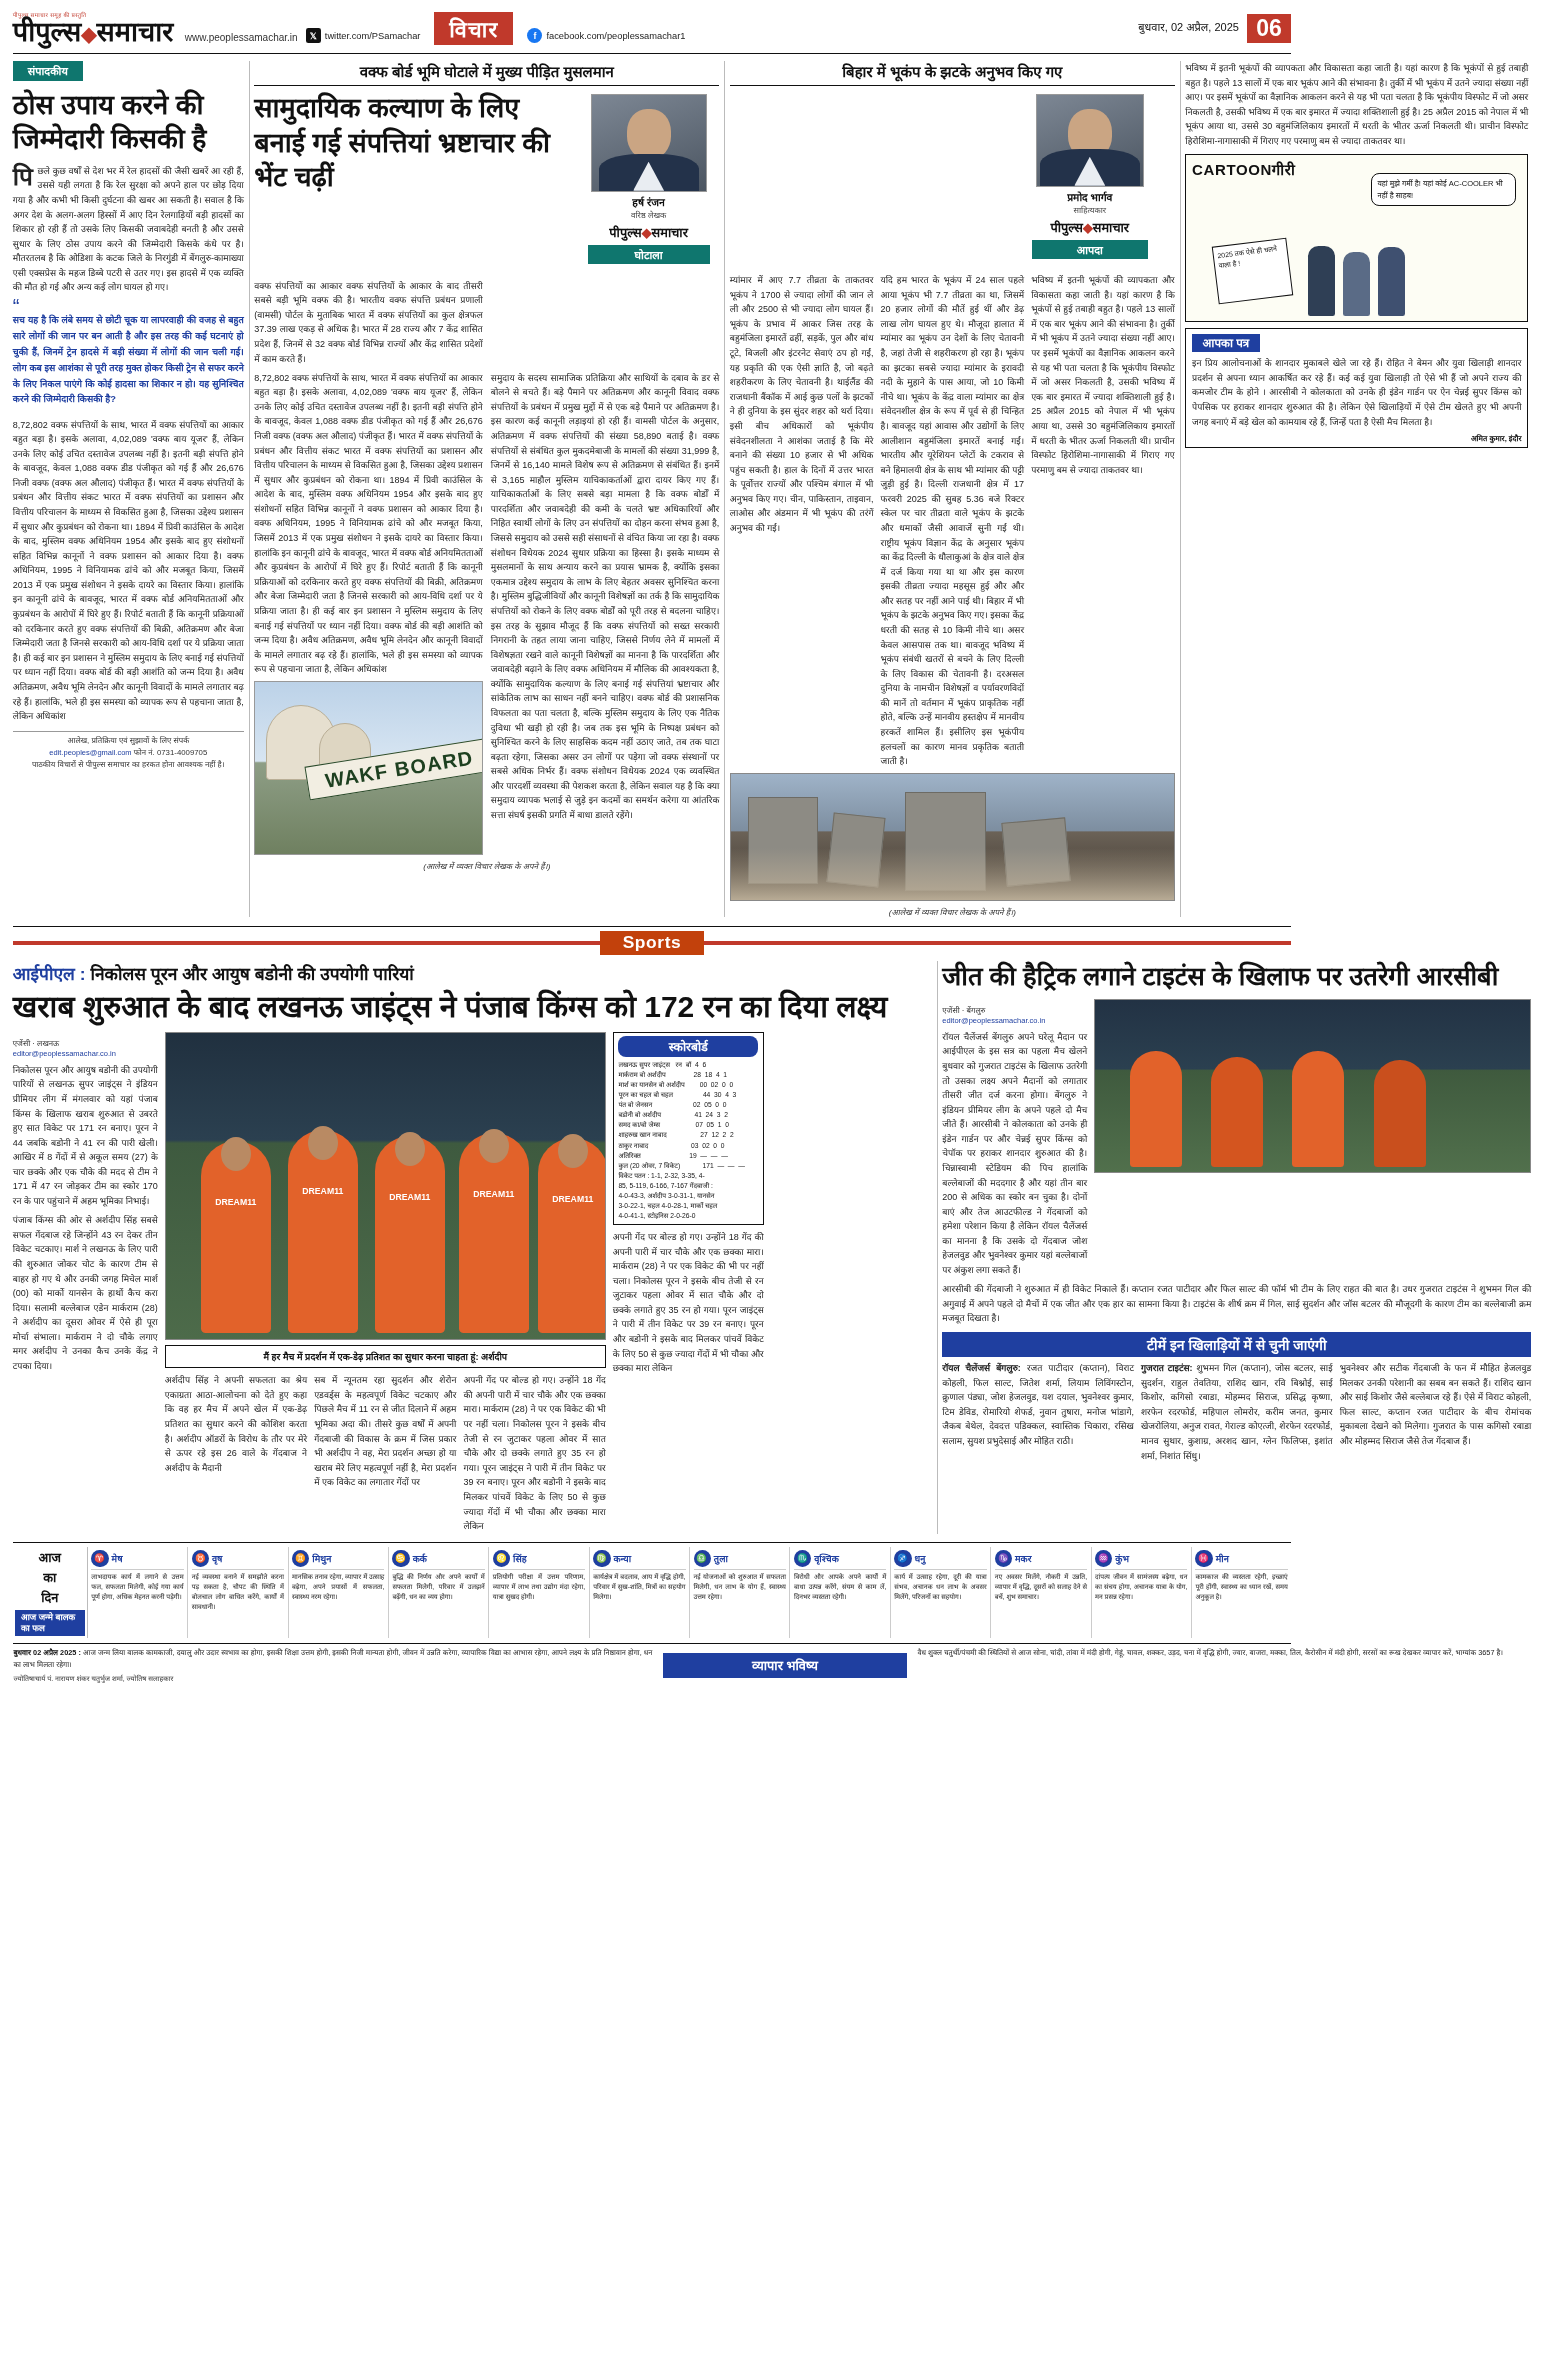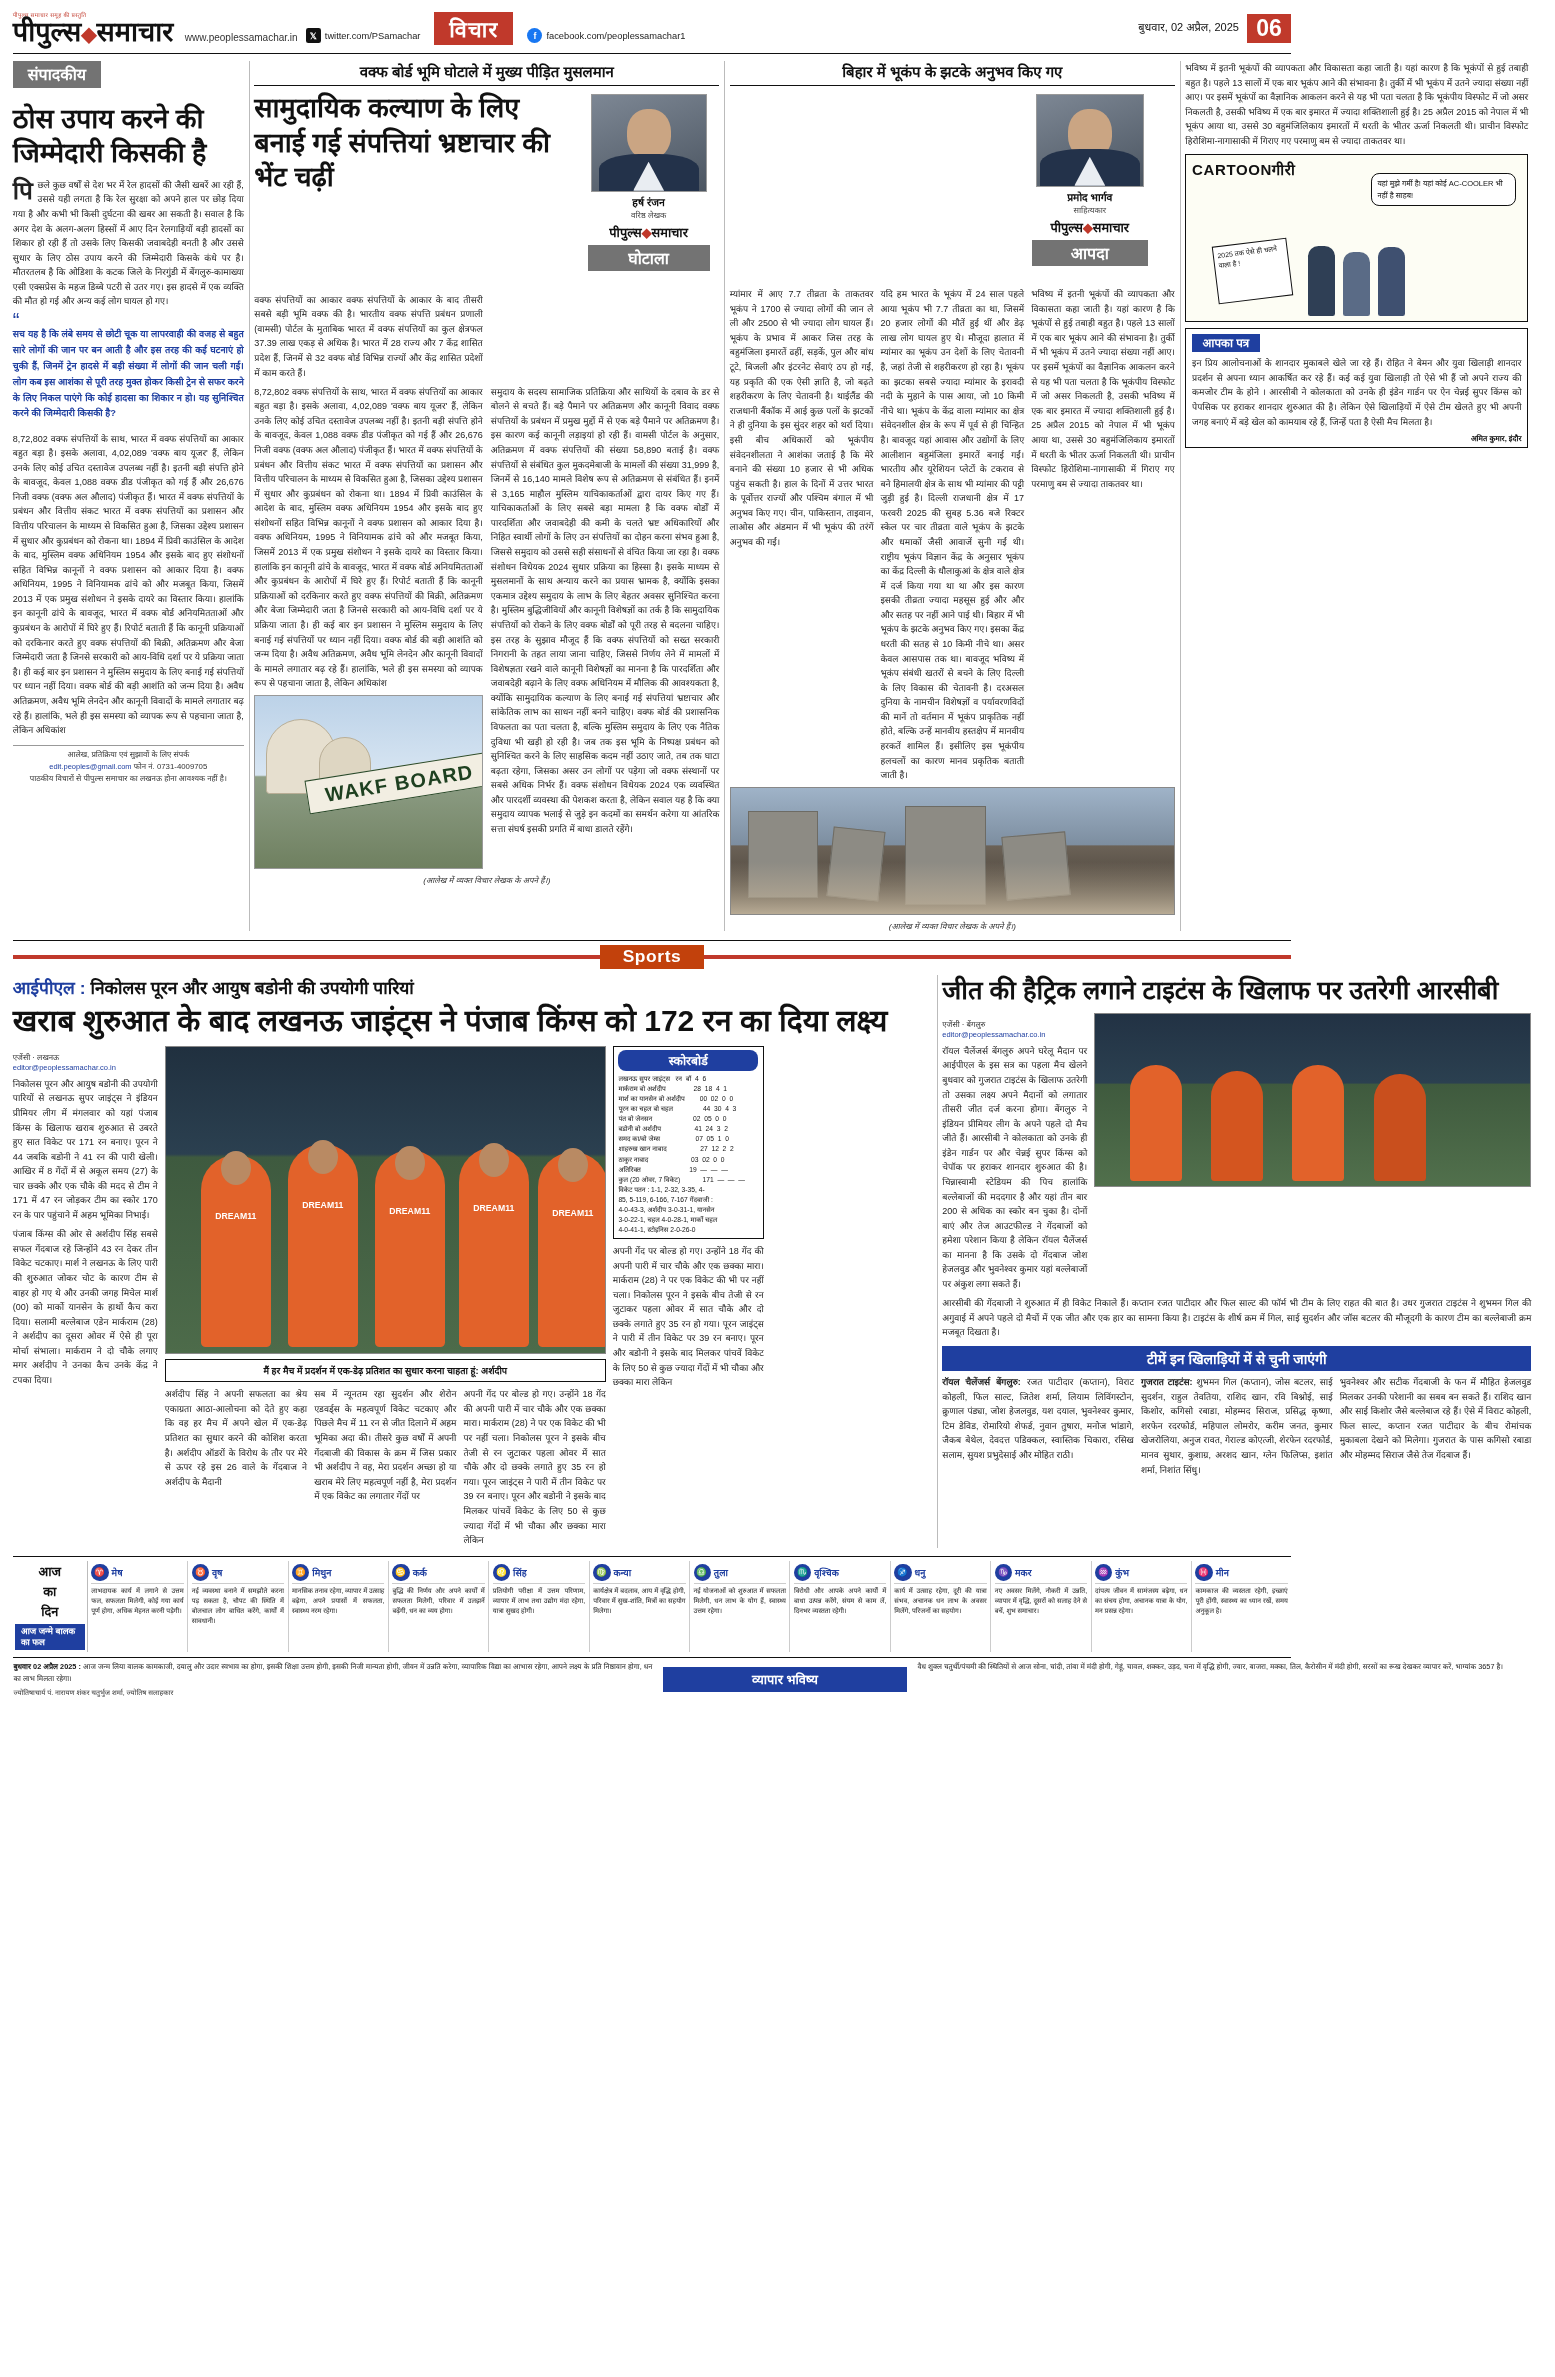--- a/index.html
+++ b/index.html
@@ -53,22 +53,22 @@
 
   
   .main-grid {
     display:grid;
     grid-template-columns: 231px 10.5px 465px 10.5px 445px 10.5px 343px;
     padding-top:7px;
   }
   .vdiv { border-left:0.6px solid #bbb; height:100%; margin: 0 auto;}
 
   .cat-badge {
-    background:#737373; color:#fff; font-size:16px; font-weight:bold;
-    display:inline-block; padding:2.3px 15px; margin-bottom:14px;
+    background:#0f766e; color:#fff; font-size:11px; font-weight:bold;
+    display:inline-block; padding:2.3px 15px; margin-bottom:7px;
   }
   .cat-badge.center { display:block; text-align:center; }
   .kicker {
     font-size:15px; font-weight:bold; text-align:center; color:#111;
     border-bottom:0.6px solid #111; padding-bottom:4.1px; margin-bottom:5.2px;
   }
   h1.headline {
     font-size: 27px; line-height:1.28; font-weight:bold; margin:0 0 7px 0; color:#111;
   }
   .body-text {
@@ -277,21 +277,21 @@
         <span class="quote-mark">“</span>
         <div class="pullquote">सच यह है कि लंबे समय से छोटी चूक या लापरवाही की वजह से बहुत सारे लोगों की जान पर बन आती है और इस तरह की कई घटनाएं हो चुकी हैं, जिनमें ट्रेन हादसे में बड़ी संख्या में लोगों की जान चली गई। लोग कब इस आशंका से पूरी तरह मुक्त होकर किसी ट्रेन से सफर करने के लिए निकल पाएंगे कि कोई हादसा का शिकार न हो। यह सुनिश्चित करने की जिम्मेदारी किसकी है?</div>
       </div>
       <div class="body-text" style="margin-top:5.8px;">8,72,802 वक्फ संपत्तियों के साथ, भारत में वक्फ संपत्तियों का आकार बहुत बड़ा है। इसके अलावा, 4,02,089 'वक्फ बाय यूजर' हैं, लेकिन उनके लिए कोई उचित दस्तावेज उपलब्ध नहीं है। इतनी बड़ी संपत्ति होने के बावजूद, केवल 1,088 वक्फ डीड पंजीकृत को गई हैं और 26,676 निजी वक्फ (वक्फ अल औलाद) पंजीकृत हैं। भारत में वक्फ संपत्तियों के प्रबंधन और वित्तीय संकट भारत में वक्फ संपत्तियों का प्रशासन और वित्तीय परिचालन के माध्यम से विकसित हुआ है, जिसका उद्देश्य प्रशासन में सुधार और कुप्रबंधन को रोकना था। 1894 में प्रिवी काउंसिल के आदेश के बाद, मुस्लिम वक्फ अधिनियम 1954 और इसके बाद हुए संशोधनों सहित विभिन्न कानूनों ने वक्फ प्रशासन को आकार दिया है। वक्फ अधिनियम, 1995 ने विनियामक ढांचे को और मजबूत किया, जिसमें 2013 में एक प्रमुख संशोधन ने इसके दायरे का विस्तार किया। हालांकि इन कानूनी ढांचे के बावजूद, भारत में वक्फ बोर्ड अनियमितताओं और कुप्रबंधन के आरोपों में घिरे हुए हैं। रिपोर्ट बताती हैं कि कानूनी प्रक्रियाओं को दरकिनार करते हुए वक्फ संपत्तियों की बिक्री, अतिक्रमण और बेजा जिम्मेदारी जता है जिनसे सरकारी को आय-विधि दर्शा पर ये प्रक्रिया जाता है। ही कई बार इन प्रशासन ने मुस्लिम समुदाय के लिए बनाई गई संपत्तियों पर ध्यान नहीं दिया। वक्फ बोर्ड की बड़ी आशंति को जन्म दिया है। अवैध अतिक्रमण, अवैध भूमि लेनदेन और कानूनी विवादों के मामले लगातार बढ़ रहे हैं। हालांकि, भले ही इस समस्या को व्यापक रूप से पहचाना जाता है, लेकिन अधिकांश</div>
       <div class="byline center" style="border-top:0.6px solid #999; padding-top:3.5px; margin-top:7px;">
         <div>आलेख, प्रतिक्रिया एवं सुझावों के लिए संपर्क</div>
         <div>
           <span class="email">edit.peoples@gmail.com</span>
           <span>फोन नं. 0731-4009705</span>
         </div>
-        <div>पाठकीय विचारों से पीपुल्स समाचार का लखनऊ होना आवश्यक नहीं है।</div>
+        <div>पाठकीय विचारों से पीपुल्स समाचार का हरकत होना आवश्यक नहीं है।</div>
       </div>
     </div>
 
     <div class="vdiv"></div>
 
     <div>
       <div class="kicker">वक्फ बोर्ड भूमि घोटाले में मुख्य पीड़ित मुसलमान</div>
       <div style="display:grid; grid-template-columns: 314px 9.3px 142px;">
         <div>
           <h1 class="headline">सामुदायिक कल्याण के लिए बनाई गई संपत्तियां भ्रष्टाचार की भेंट चढ़ीं</h1>

